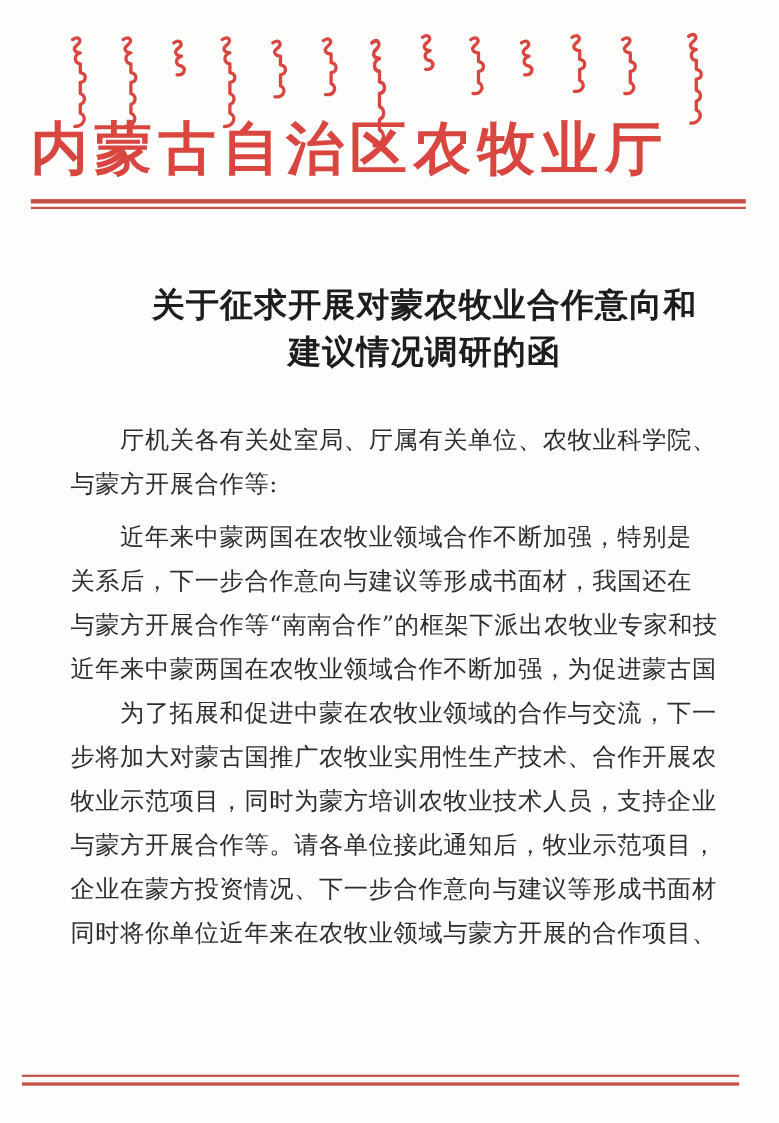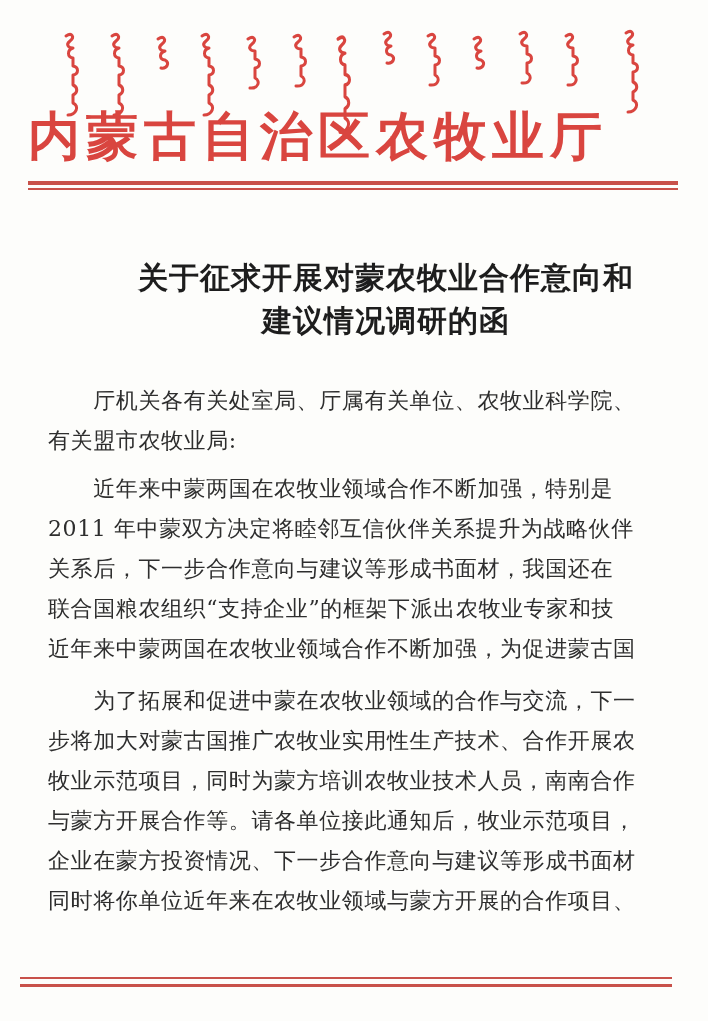--- a/index.html
+++ b/index.html
@@ -53,32 +53,32 @@
     text-align: center;
     font-size: 30px;
     font-weight: bold;
     color: #1d1d1d;
     line-height: 43px;
     letter-spacing: 1px;
     padding-left: 32px;
   }
   .body-text {
     position: absolute;
-    top: 381px; left: 48px;
+    top: 381px; left: 64px;
     width: 596px;
     font-size: 22px;
     color: var(--text-color);
     letter-spacing: 0.6px;
   }
   .body-text .line {
     line-height: 40px;
     white-space: nowrap;
   }
   .para-2 { margin-top: 8px; }
-  .para-3 { margin-top: 12px; }
+  .para-3 { }
 </style>
 </head>
 <body>
 
 <div class="page">
 
   <svg class="mongolian-row" viewBox="0 0 708 150" xmlns="http://www.w3.org/2000/svg" aria-hidden="true">
     <defs>
       <path id="mw-t" class="mword" d="M0,0 c6,-4 9,1 4,5 c-5,4 -1,7 3,7 c-6,2 -6,9 0,10 l0,8 c6,1 6,8 0,9 l0,10 c5,2 5,8 0,10 l0,8 c7,3 3,12 -5,12"></path>
       <path id="mw-m" class="mword" d="M0,0 c6,-4 9,1 4,5 c-5,4 -1,7 3,7 l0,8 c6,1 6,8 0,9 l0,10 c6,3 3,11 -5,10"></path>
@@ -105,33 +105,32 @@
   <div class="rule rule-top-thin"></div>
 
   <div class="doc-title">
     <div>关于征求开展对蒙农牧业合作意向和</div>
     <div>建议情况调研的函</div>
   </div>
 
   <div class="body-text">
     <div class="para para-1">
       <div class="line">　　厅机关各有关处室局、厅属有关单位、农牧业科学院、</div>
-      <div class="line">有关盟市农牧业局:</div>
+      <div class="line">与蒙方开展合作等:</div>
     </div>
     <div class="para para-2">
       <div class="line">　　近年来中蒙两国在农牧业领域合作不断加强，特别是</div>
-      <div class="line">2011 年中蒙双方决定将睦邻互信伙伴关系提升为战略伙伴</div>
       <div class="line">关系后，下一步合作意向与建议等形成书面材，我国还在</div>
-      <div class="line">联合国粮农组织“支持企业”的框架下派出农牧业专家和技</div>
+      <div class="line">与蒙方开展合作等“南南合作”的框架下派出农牧业专家和技</div>
       <div class="line">近年来中蒙两国在农牧业领域合作不断加强，为促进蒙古国</div>
     </div>
     <div class="para para-3">
       <div class="line">　　为了拓展和促进中蒙在农牧业领域的合作与交流，下一</div>
       <div class="line">步将加大对蒙古国推广农牧业实用性生产技术、合作开展农</div>
-      <div class="line">牧业示范项目，同时为蒙方培训农牧业技术人员，南南合作</div>
+      <div class="line">牧业示范项目，同时为蒙方培训农牧业技术人员，支持企业</div>
       <div class="line">与蒙方开展合作等。请各单位接此通知后，牧业示范项目，</div>
       <div class="line">企业在蒙方投资情况、下一步合作意向与建议等形成书面材</div>
       <div class="line">同时将你单位近年来在农牧业领域与蒙方开展的合作项目、</div>
     </div>
   </div>
 
   <div class="rule rule-bottom-thin"></div>
   <div class="rule rule-bottom-thick"></div>
 
 </div>

